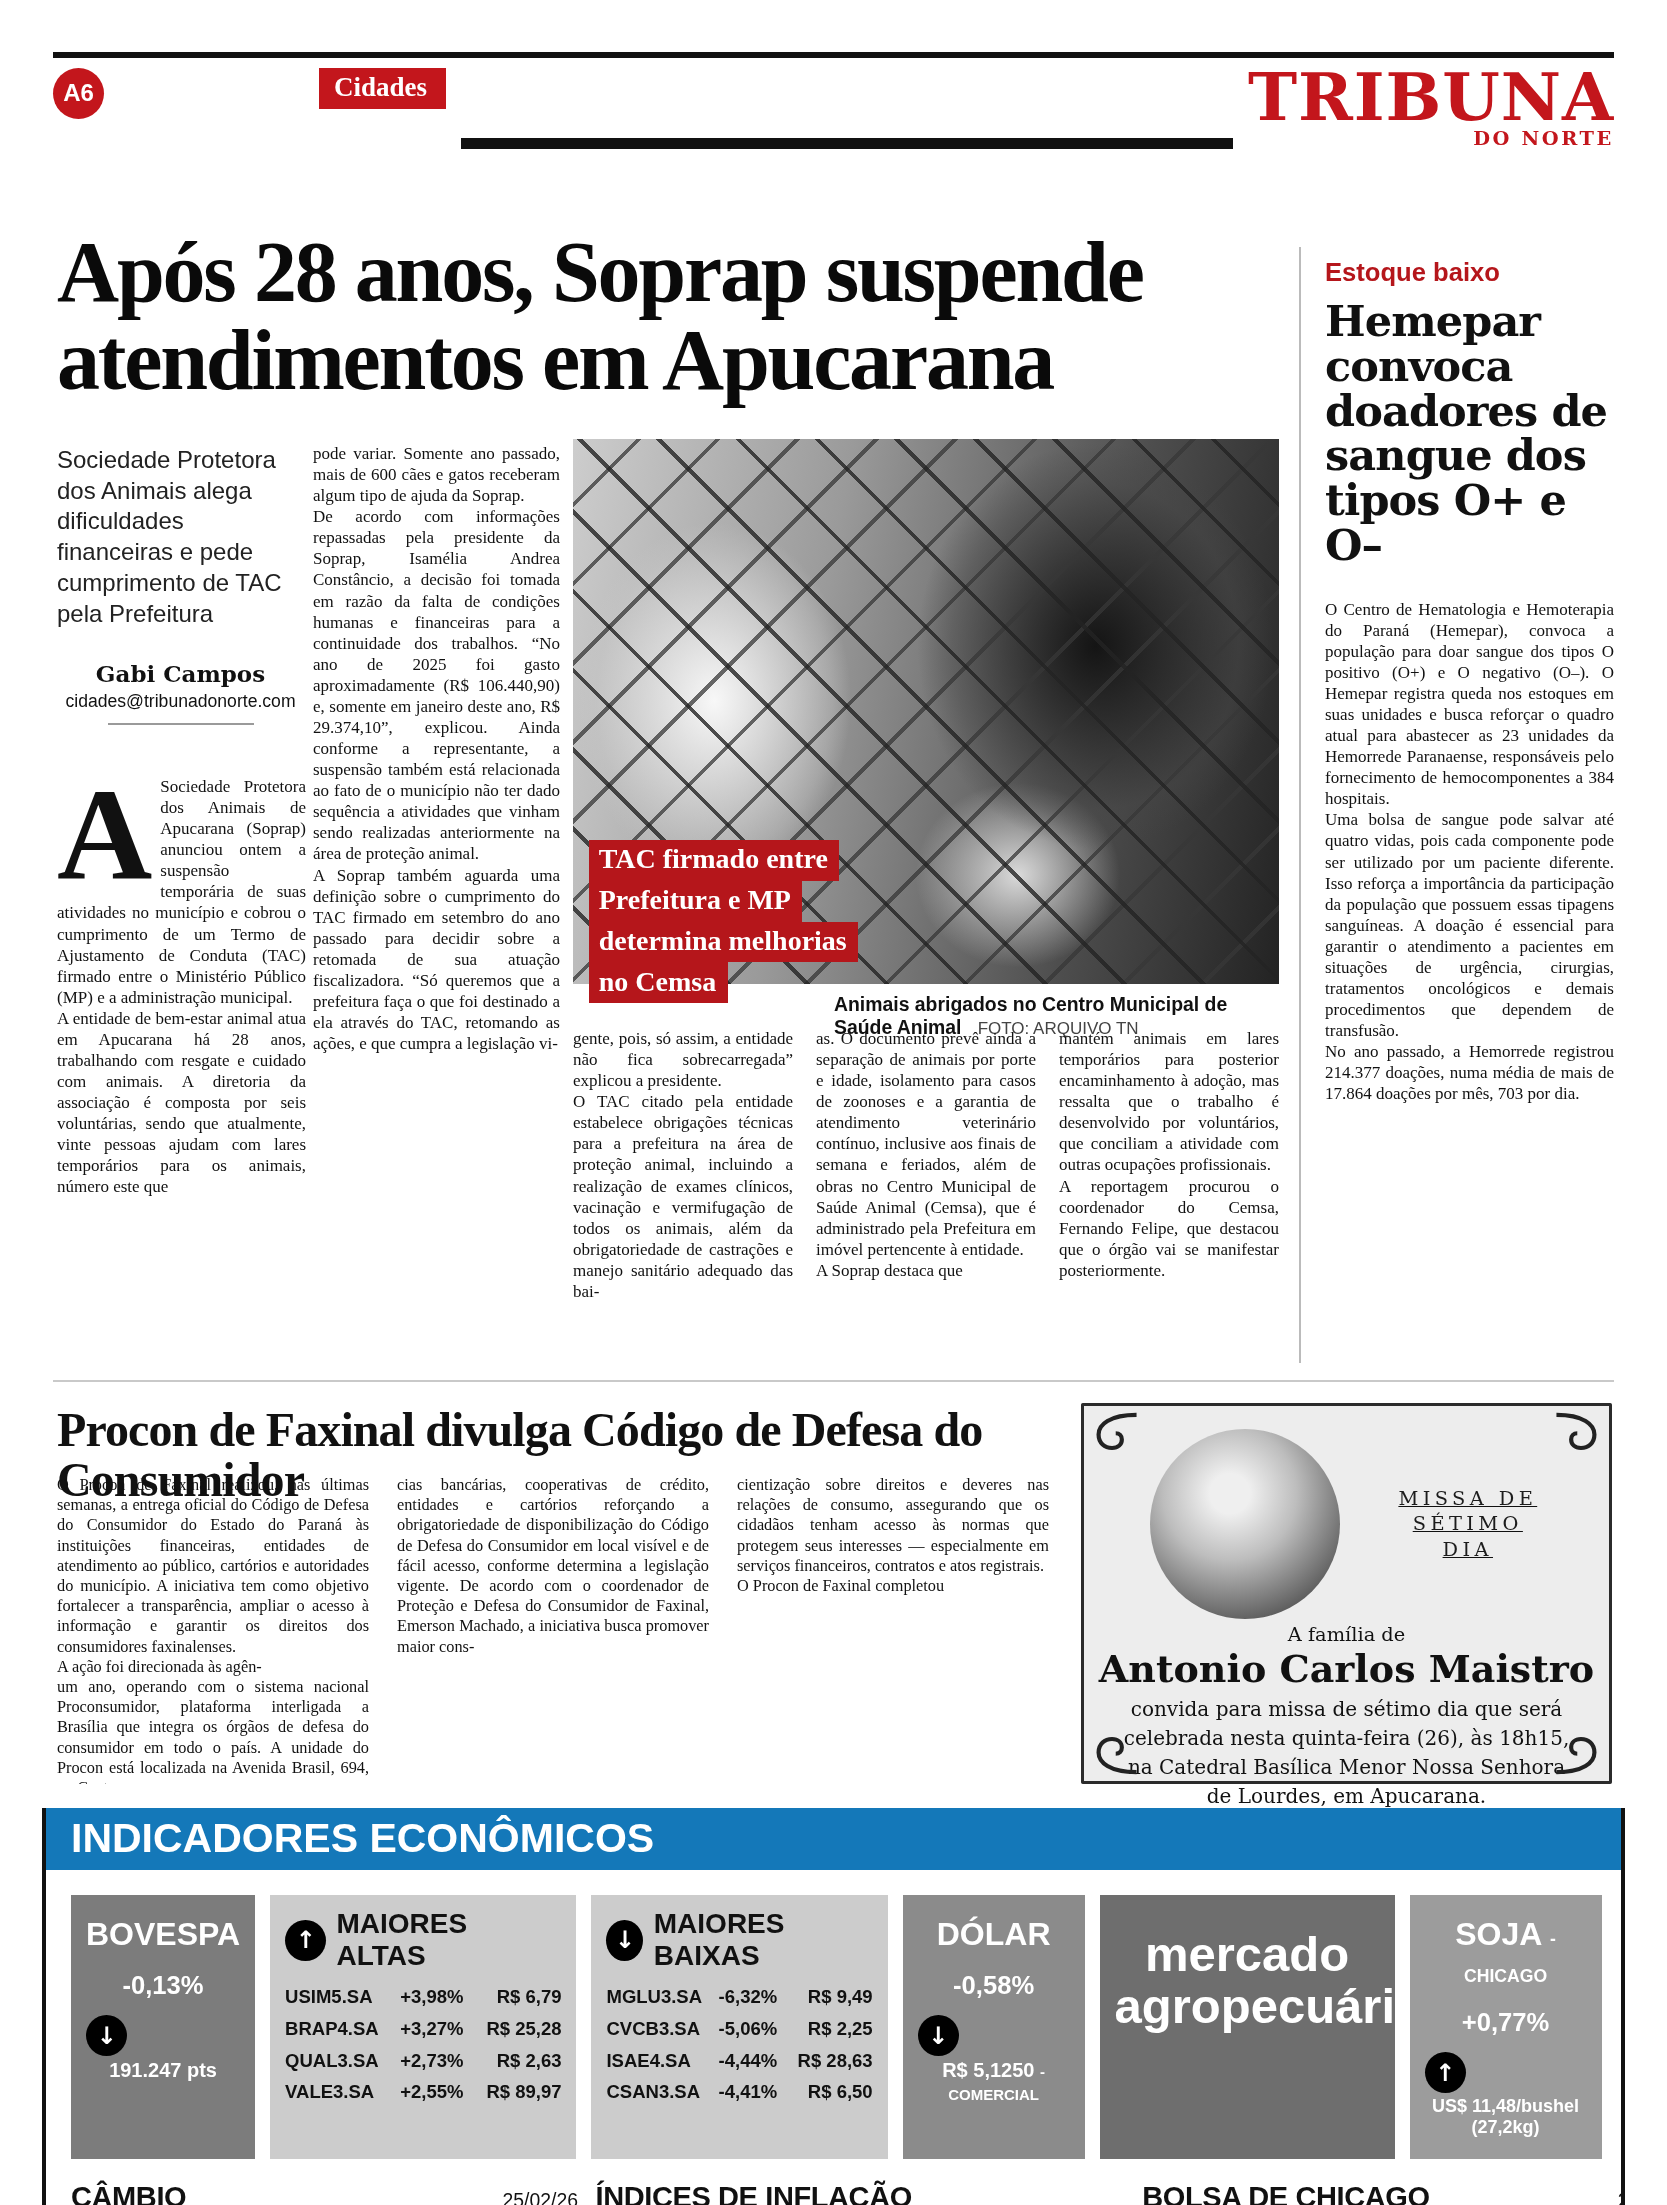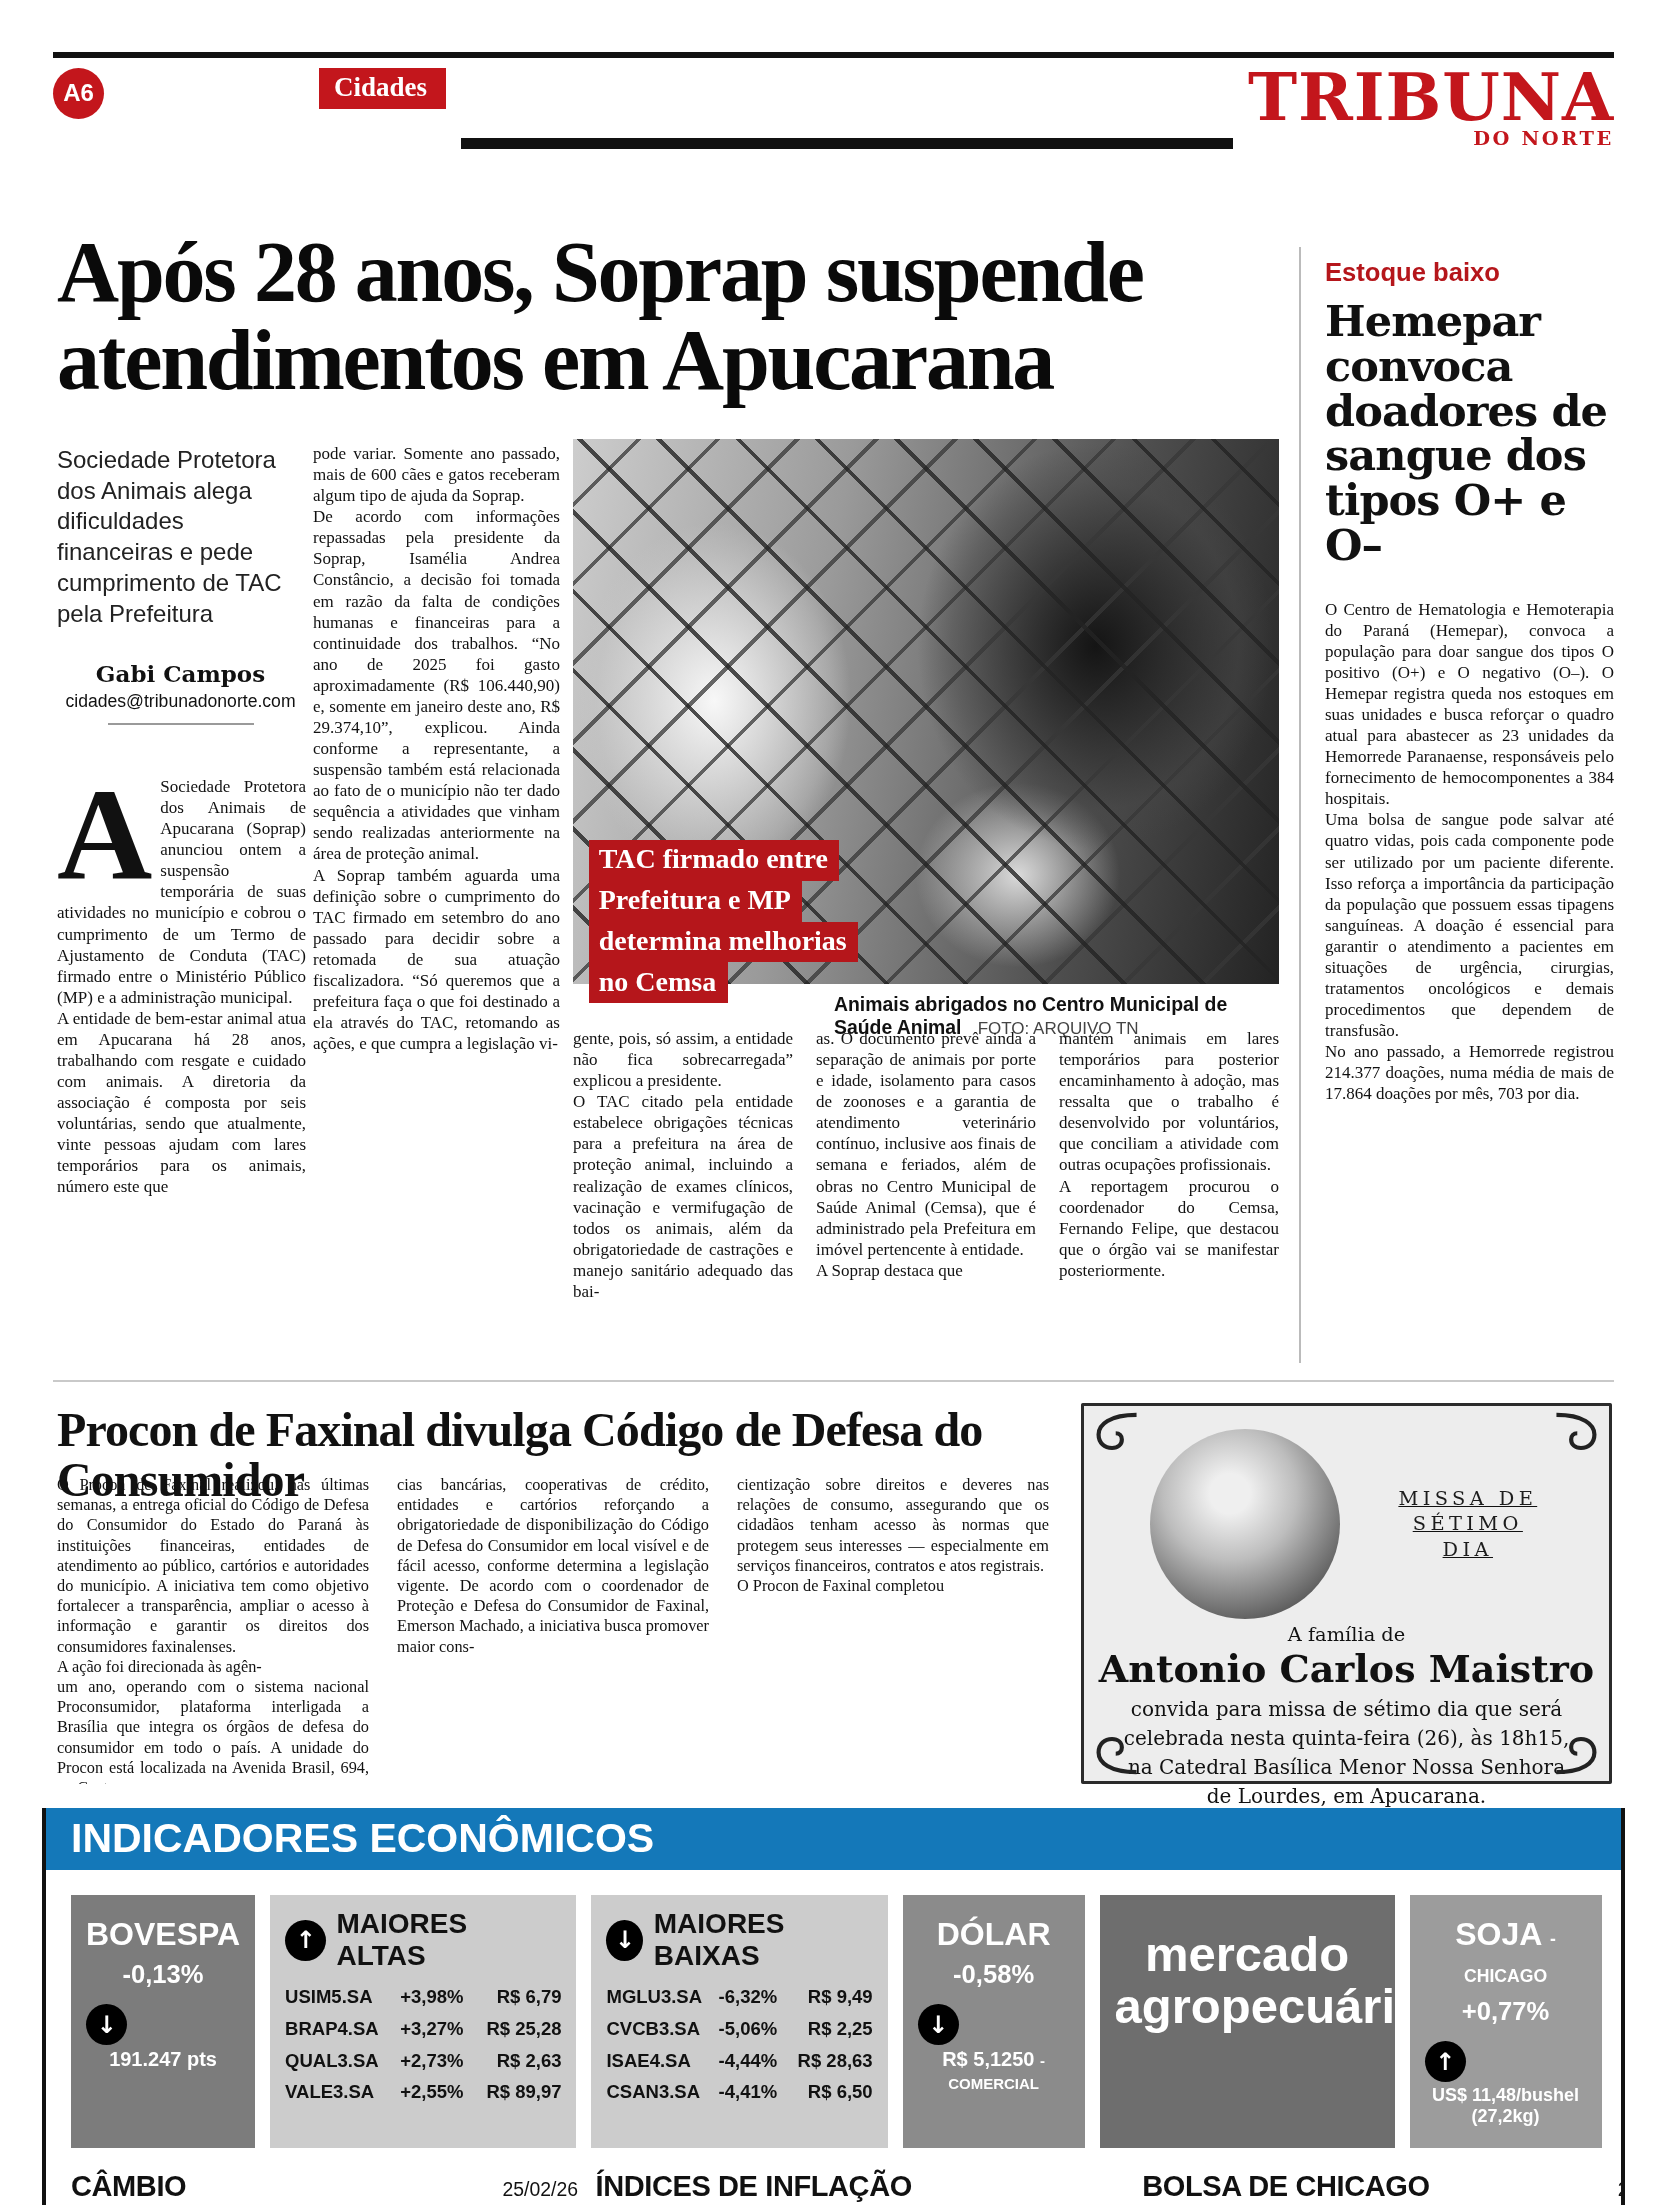--- a/index.html
+++ b/index.html
@@ -59,21 +59,21 @@
   .curl{position:absolute;width:49px;height:49px;}
   .curl svg{width:100%;height:100%;}
 
   
   .indwrap{border-left:4.4px solid #111;border-right:4.4px solid #111;border-bottom:7px solid #111;}
   .banner{background:#1478b9;color:#fff;font:bold 41px/1 "Liberation Sans",sans-serif;
           letter-spacing:0;padding:9.7px 0 11.5px 25px;}
   .boxes{display:flex;gap:15px;padding:25px 19.4px 0 25px;}
   .gbox{color:#fff;padding:21px 15px;text-align:center;}
   .gbox .t{font:bold 32px "Liberation Sans",sans-serif;}
-  .gbox .p{font:bold 25.6px "Liberation Sans",sans-serif;margin-top:7px;}
+  .gbox .p{font:bold 25.6px "Liberation Sans",sans-serif;margin-top:18px;}
   .gbox .v{font:bold 20px "Liberation Sans",sans-serif;margin-top:3px;}
   .circle-ico{width:41px;height:41px;border-radius:50%;background:#000;color:#fff;
       display:flex;align-items:center;justify-content:center;font:bold 24px "DejaVu Sans",sans-serif;margin-top:15px;}
   .lbox{background:#ccc;color:#111;padding:13.2px 15px;}
   .lbox .hd{display:flex;align-items:center;gap:10.6px;font:bold 28px "Liberation Sans",sans-serif;}
   .lbox .hd .circle-ico{margin-top:0;}
   .trow{display:grid;font:bold 18.5px "Liberation Sans",sans-serif;padding:4.9px 0;}
   .lbox .trow{grid-template-columns:1.2fr 1fr 1fr;}
   .lbox .trow :nth-child(2){text-align:center;}
   .lbox .trow :nth-child(3){text-align:right;}

